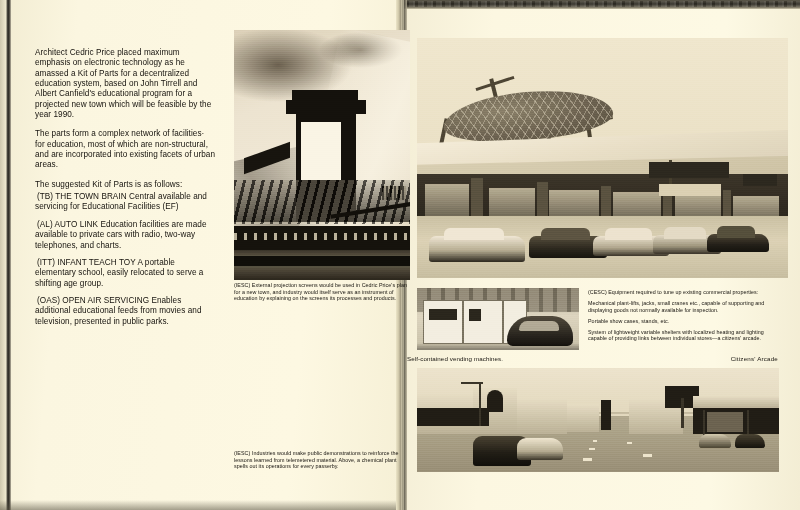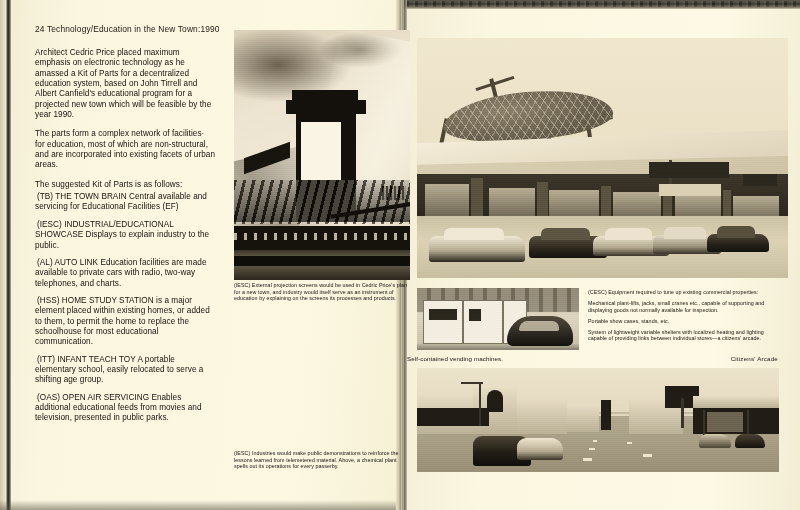--- a/index.html
+++ b/index.html
@@ -179,30 +179,27 @@
   <div class="rightpage"></div>
   <div class="binding-left2"></div>
   <div class="binding-left"></div>
   <div class="gutter"></div>
   <div class="gutter-line"></div>
   <div class="rp-topband"></div>
   <div class="rp-topband-tex"></div>
   <div class="rp-leftedge"></div>
   <div class="lp-bottomshadow"></div>
 
-  <div class="running-head">24  Technology/Education in the New Town:1990</div>
 
   <div class="bodycol">
     <p>Architect Cedric Price placed maximum emphasis on electronic technology as he amassed a Kit of Parts for a decentralized education system, based on John Tirrell and Albert Canfield's educational program for a projected new town which will be feasible by the year 1990.</p>
     <p>The parts form a complex network of facilities· for education, most of which are non-structural, and are incorporated into existing facets of urban areas.</p>
     <p class="kit">The suggested Kit of Parts is as follows:</p>
     <p class="item">(TB) THE TOWN BRAIN Central available and servicing for Educational Facilities (EF)</p>
-    <p class="item">(IESC) INDUSTRIAL/EDUCATIONAL SHOWCASE Displays to explain industry to the public.</p>
     <p class="item">(AL) AUTO LINK Education facilities are made available to private cars with radio, two-way telephones, and charts.</p>
-    <p class="item">(HSS) HOME STUDY STATION is a major element placed within existing homes, or added to them, to permit the home to replace the schoolhouse for most educational communication.</p>
     <p class="item">(ITT) INFANT TEACH TOY A portable elementary school, easily relocated to serve a shifting age group.</p>
     <p class="item">(OAS) OPEN AIR SERVICING Enables additional educational feeds from movies and television, presented in public parks.</p>
 
   </div>
 
   <div class="photo" id="photo-industrial">
     <div class="sky"></div>
     <div class="swoosh"></div>
     <div class="swoosh2"></div>
     <div class="wing"></div>

